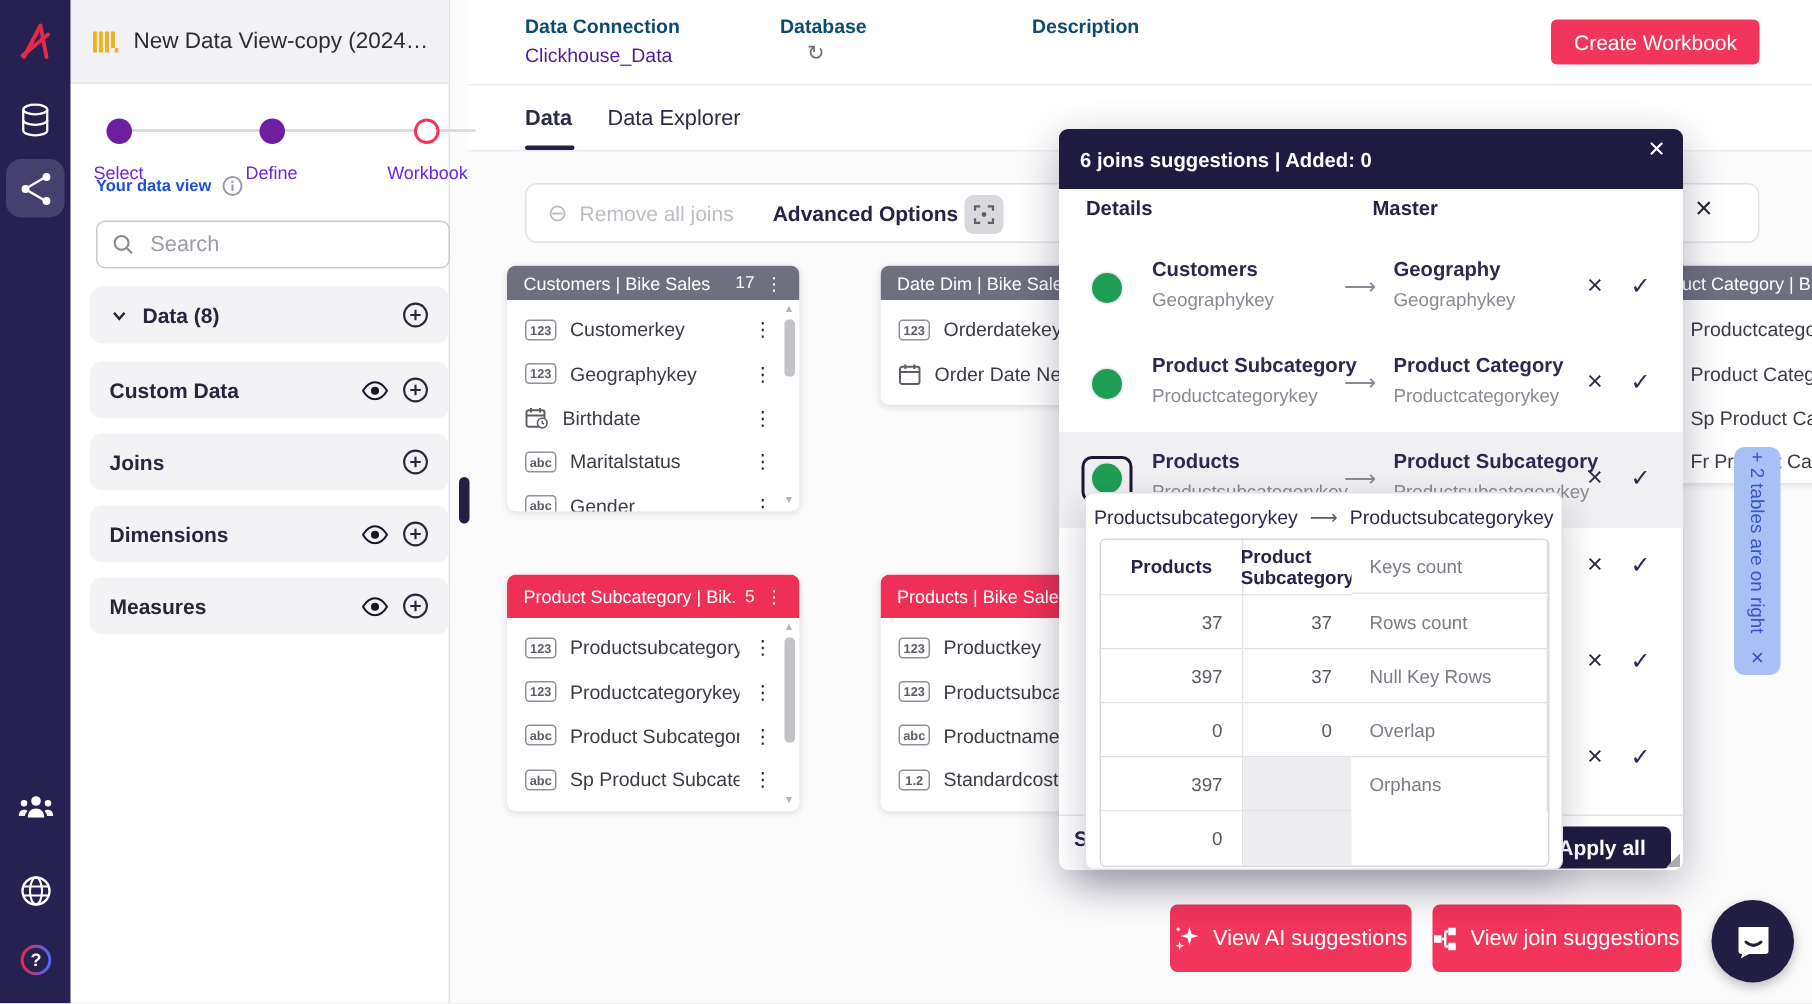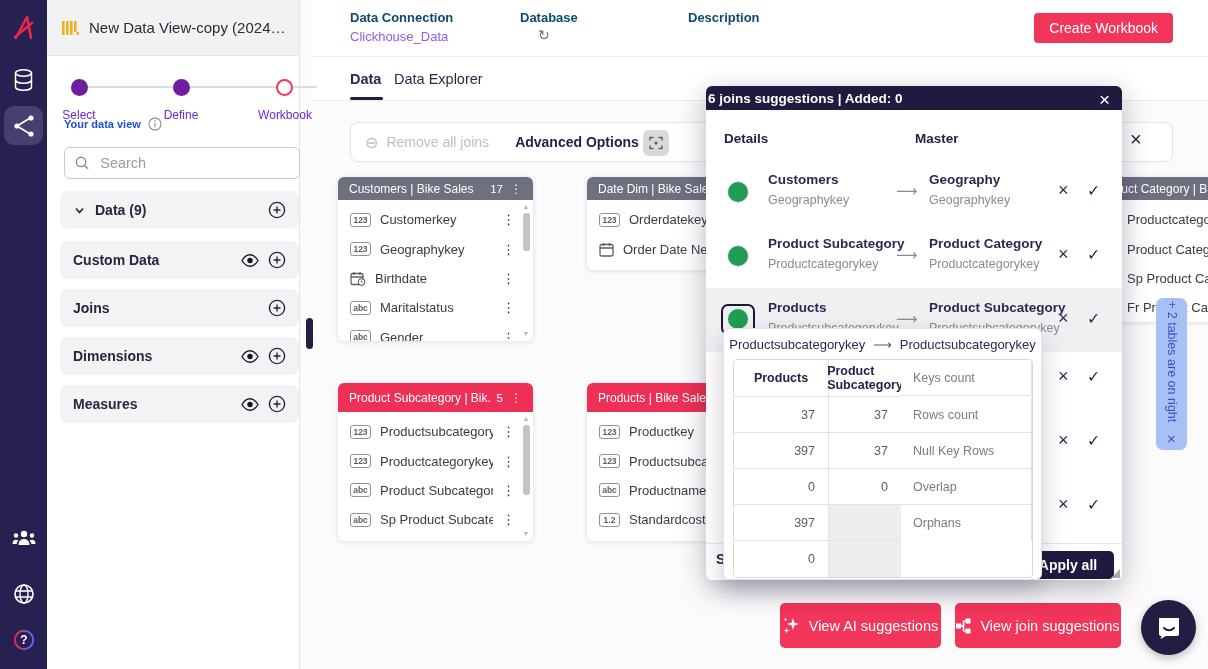--- a/index.html
+++ b/index.html
@@ -33,21 +33,21 @@
   .sec{position:absolute;left:13px;width:239px;height:38px;background:#f3f3f5;border-radius:8px;
        display:flex;align-items:center;padding:0 13px;gap:9px;}
   .sec-label{font-size:14px;font-weight:700;color:#26263c;flex:1;}
   .scrollpill{position:absolute;left:306px;top:318px;width:7px;height:31px;background:#221e48;
               border-radius:4px;z-index:40;}
 
   
   .topbar{position:absolute;left:312px;top:0;width:896px;height:57px;background:#fff;
           border-bottom:1px solid #ececf0;}
   .tb-label{font-size:13px;font-weight:700;color:#0c4a6e;}
-  .tb-value{margin-top:4px;font-size:13px;color:#8b5cf6;}
+  .tb-value{margin-top:4px;font-size:13px;color:#4c1d95;}
   .tabsrow{position:absolute;left:312px;top:57px;width:896px;height:44px;background:#fff;
            border-bottom:1px solid #ececf0;}
   .tab{position:absolute;top:14px;font-size:14.5px;color:#2b2b45;cursor:pointer;white-space:nowrap;}
   .tab-underline{position:absolute;left:38px;top:40px;width:33px;height:3px;background:#221e48;border-radius:2px;}
   .create-btn{position:absolute;right:35px;top:13px;height:30px;padding:0 15px;background:#f1355b;
               color:#fff;font-size:14px;border-radius:4px;display:flex;align-items:center;}
   .toolbar{position:absolute;left:350px;top:122px;width:823px;height:40px;background:#fff;
            border:1px solid #e3e3e7;border-radius:8px;display:flex;align-items:center;
            padding:0 14px;gap:26px;z-index:2;}
   .tb-remove{display:flex;align-items:center;gap:8px;color:#bdbdc4;font-size:14px;}
@@ -78,23 +78,23 @@
   
   .otag{position:absolute;left:1156px;top:298px;width:31px;height:152px;background:#a9c0f7;
         border-radius:7px;z-index:6;display:flex;flex-direction:column;align-items:center;
         justify-content:center;gap:7px;color:#3a53c5;}
   .otag-text{writing-mode:vertical-rl;font-size:12.5px;white-space:nowrap;}
   .otag-x{font-size:15px;}
 
   
   .dialog{position:absolute;left:706px;top:86px;width:416px;height:494px;background:#fff;
           border-radius:6px;box-shadow:0 8px 28px rgba(20,18,50,.30);z-index:20;}
-  .dlg-head{position:absolute;left:0;top:0;right:0;height:24px;background:#1e1a40;
+  .dlg-head{position:absolute;left:0;top:0;right:0;height:40px;background:#1e1a40;
             border-radius:6px 6px 0 0;color:#fff;display:flex;align-items:center;
-            padding:0 2px;font-size:13.5px;font-weight:700;}
+            padding:0 14px;font-size:13.5px;font-weight:700;}
   .dlg-close{position:absolute;right:12px;top:3px;font-size:19px;color:#fff;font-weight:400;}
   .dlg-col{position:absolute;top:45px;font-size:13.5px;font-weight:700;color:#26224a;}
   .drow{position:absolute;left:0;right:0;height:64px;}
   .drow.hl{background:#f0f0f3;}
   .ddot{position:absolute;left:22px;top:22px;width:20px;height:20px;border-radius:50%;
         background:#1f9d55;box-shadow:0 0 0 1px #e8e8ec;}
   .dfocus{position:absolute;left:15px;top:16px;width:34px;height:31px;border:2px solid #191731;border-radius:7px;}
   .dname{position:absolute;top:12px;font-size:13.5px;font-weight:700;color:#2c2850;white-space:nowrap;}
   .dkey{position:absolute;top:33px;font-size:12.5px;color:#8a8a94;white-space:nowrap;}
   .dtxt{left:62px;} .mtxt{left:223px;}
@@ -225,21 +225,21 @@
           <circle cx="6.8" cy="6.8" r="5.2" fill="none" stroke="#8a8a93" stroke-width="1.6"></circle>
           <line x1="10.8" y1="10.8" x2="14.6" y2="14.6" stroke="#8a8a93" stroke-width="1.6"></line>
         </svg>
       <input type="text" placeholder="Search" style="">
     </div>
 
     <div class="sec" style="top:191px;">
       <svg width="13" height="13" viewBox="0 0 13 13">
           <polyline points="3,4.5 6.5,8.5 10,4.5" fill="none" stroke="#26263c" stroke-width="1.7"></polyline>
         </svg>
-      <span class="sec-label">Data (9)</span>
+      <span class="sec-label">Data (8)</span>
       <svg width="18" height="18" viewBox="0 0 18 18">
           <circle cx="9" cy="9" r="7.6" fill="none" stroke="#26263c" stroke-width="1.4"></circle>
           <path d="M9 5.5 V12.5 M5.5 9 H12.5" stroke="#26263c" stroke-width="1.4"></path>
         </svg>
     </div>
     <div class="sec" style="top:241px;">
       <span class="sec-label">Custom Data</span>
       <svg width="18" height="13" viewBox="0 0 18 13">
           <path d="M1 6.5 C3.5 2.3 6.5 0.8 9 0.8 C11.5 0.8 14.5 2.3 17 6.5 C14.5 10.7 11.5 12.2 9 12.2 C6.5 12.2 3.5 10.7 1 6.5 Z" fill="none" stroke="#17162b" stroke-width="1.4"></path>
           <circle cx="9" cy="6.5" r="2.7" fill="#17162b"></circle>
@@ -291,21 +291,21 @@
       <div class="tb-value" style="padding-left:18px;color:#6f6f78;font-size:14px;line-height:13px;">↻</div>
     </div>
     <div style="position:absolute;left:376px;top:10px;text-align:center;">
       <div class="tb-label">Description</div>
     </div>
     <div class="create-btn">Create Workbook</div>
   </div>
 
   <div class="tabsrow">
     <div class="tab" style="left:38px;font-weight:700;">Data</div>
-    <div class="tab" style="left:82px;">Data Explorer</div>
+    <div class="tab" style="left:93px;">Data Explorer</div>
     <div class="tab-underline"></div>
   </div>
 
   <div class="toolbar">
     <div class="tb-remove">
       <span style="font-size:16px;">⊖</span>
       <span>Remove all joins</span>
     </div>
     <div class="tb-adv">
       <span>Advanced Options</span>

